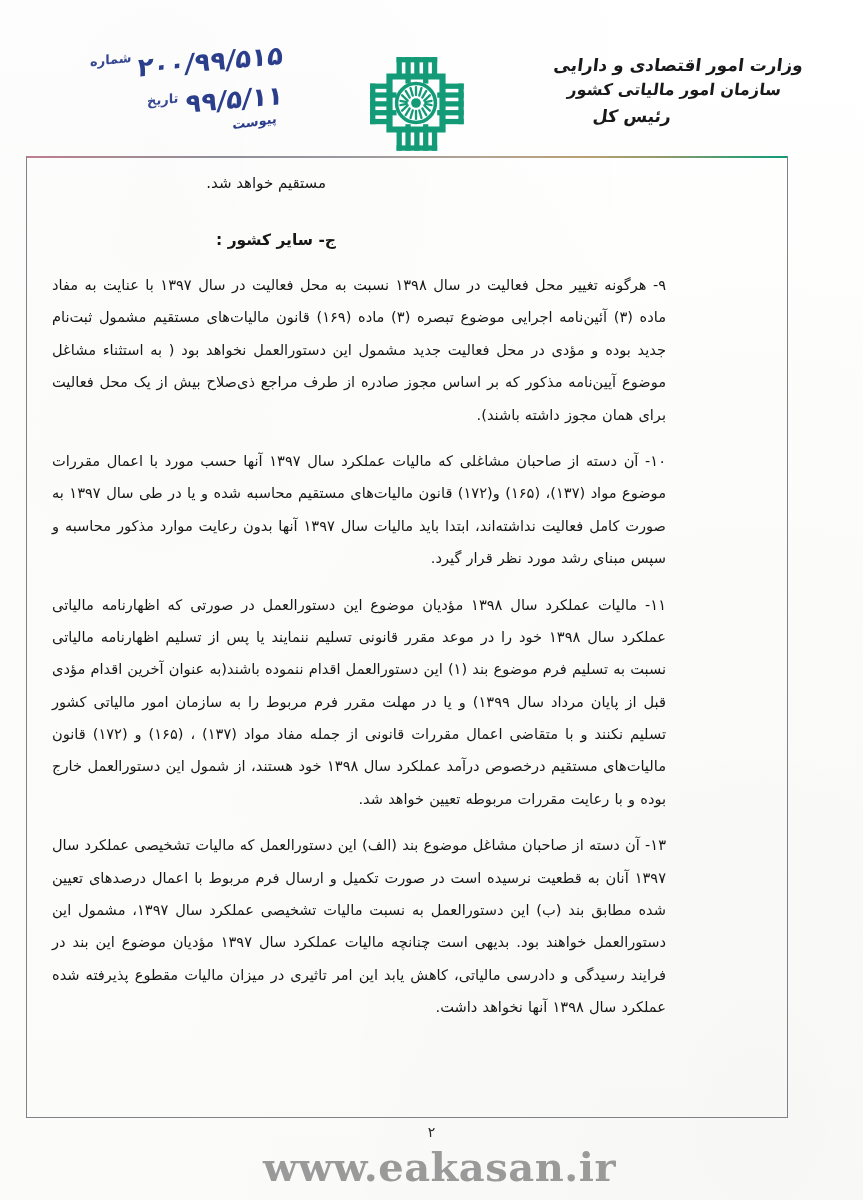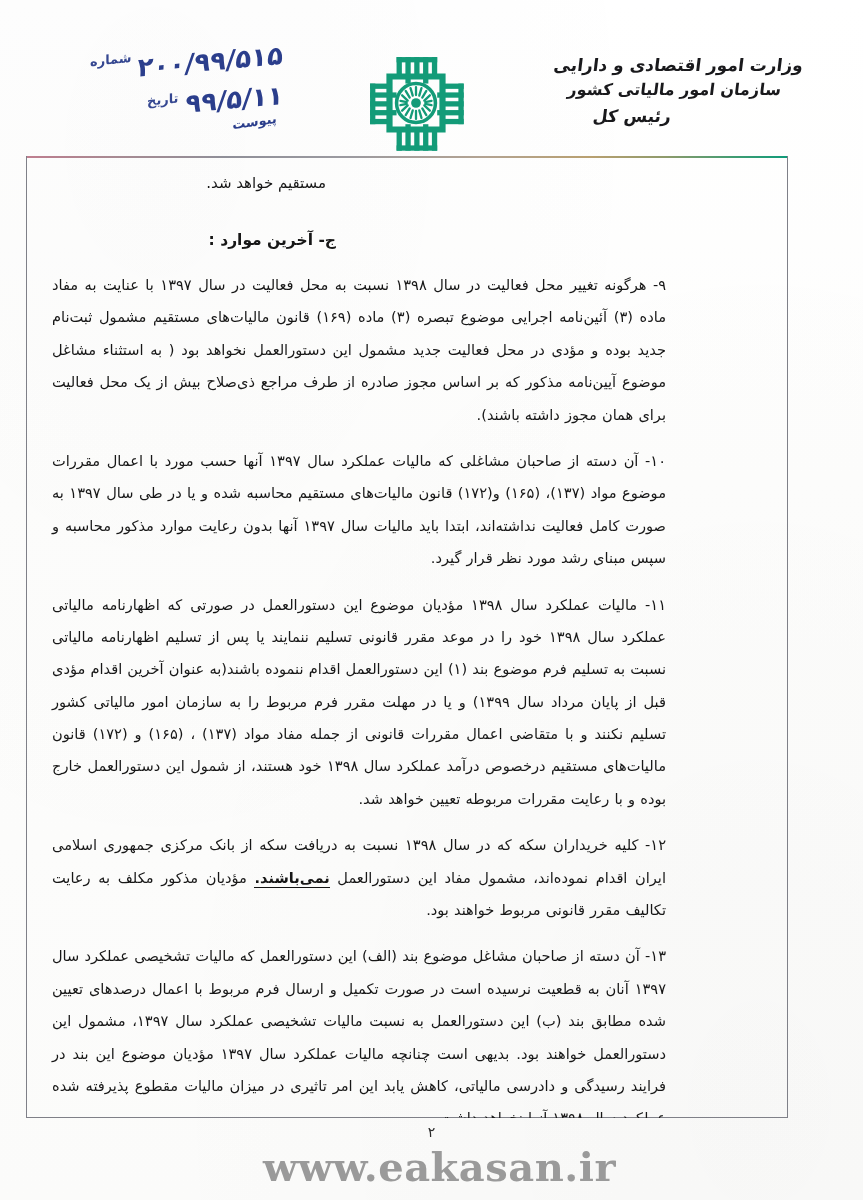--- a/index.html
+++ b/index.html
@@ -307,30 +307,29 @@
   <div class="lh-line l3">رئیس کل</div>
 </div>
 
 <div class="frame-top-rule"></div>
 <div class="doc-frame"></div>
 
 <div class="doc-body">
 
   <p class="tail-line">مستقیم خواهد شد.</p>
 
-  <p class="section-head">ج- آخرین موارد :</p>
+  <p class="section-head">ج- سایر کشور :</p>
 
 
   <p class="para">۹- هرگونه تغییر محل فعالیت در سال ۱۳۹۸ نسبت به محل فعالیت در سال ۱۳۹۷ با عنایت به مفاد ماده (۳) آئین‌نامه اجرایی موضوع تبصره (۳) ماده (۱۶۹) قانون مالیات‌های مستقیم مشمول ثبت‌نام جدید بوده و مؤدی در محل فعالیت جدید مشمول این دستورالعمل نخواهد بود ( به استثناء مشاغل موضوع آیین‌نامه مذکور که بر اساس مجوز صادره از طرف مراجع ذی‌صلاح بیش از یک محل فعالیت برای همان مجوز داشته باشند).</p>
 
   <p class="para">۱۰- آن دسته از صاحبان مشاغلی که مالیات عملکرد سال ۱۳۹۷ آنها حسب مورد با اعمال مقررات موضوع مواد (۱۳۷)، (۱۶۵) و(۱۷۲) قانون مالیات‌های مستقیم محاسبه شده و یا در طی سال ۱۳۹۷ به صورت کامل فعالیت نداشته‌اند، ابتدا باید مالیات سال ۱۳۹۷ آنها بدون رعایت موارد مذکور محاسبه و سپس مبنای رشد مورد نظر قرار گیرد.</p>
 
   <p class="para">۱۱- مالیات عملکرد سال ۱۳۹۸ مؤدیان موضوع این دستورالعمل در صورتی که اظهارنامه مالیاتی عملکرد سال ۱۳۹۸ خود را در موعد مقرر قانونی تسلیم ننمایند یا پس از تسلیم اظهارنامه مالیاتی نسبت به تسلیم فرم موضوع بند (۱) این دستورالعمل اقدام ننموده باشند(به عنوان آخرین اقدام مؤدی قبل از پایان مرداد سال ۱۳۹۹) و یا در مهلت مقرر فرم مربوط را به سازمان امور مالیاتی کشور تسلیم نکنند و با متقاضی اعمال مقررات قانونی از جمله مفاد مواد (۱۳۷) ، (۱۶۵) و (۱۷۲) قانون مالیات‌های مستقیم درخصوص درآمد عملکرد سال ۱۳۹۸ خود هستند، از شمول این دستورالعمل خارج بوده و با رعایت مقررات مربوطه تعیین خواهد شد.</p>
 
-  <p class="para"><span>۱۲- کلیه خریداران سکه که در سال ۱۳۹۸ نسبت به دریافت سکه از بانک مرکزی جمهوری اسلامی ایران اقدام نموده‌اند، مشمول مفاد این دستورالعمل </span><span class="bold-u">نمی‌باشند.</span><span> مؤدیان مذکور مکلف به رعایت تکالیف مقرر قانونی مربوط خواهند بود.</span></p>
 
   <p class="para">۱۳- آن دسته از صاحبان مشاغل موضوع بند (الف) این دستورالعمل که مالیات تشخیصی عملکرد سال ۱۳۹۷ آنان به قطعیت نرسیده است در صورت تکمیل و ارسال فرم مربوط با اعمال درصدهای تعیین شده مطابق بند (ب) این دستورالعمل به نسبت مالیات تشخیصی عملکرد سال ۱۳۹۷، مشمول این دستورالعمل خواهند بود. بدیهی است چنانچه مالیات عملکرد سال ۱۳۹۷ مؤدیان موضوع این بند در فرایند رسیدگی و دادرسی مالیاتی، کاهش یابد این امر تاثیری در میزان مالیات مقطوع پذیرفته شده عملکرد سال ۱۳۹۸ آنها نخواهد داشت.</p>
 
 </div>
 
 <div class="page-number">۲</div>
 
 <div class="watermark">www.eakasan.ir</div>
 
 </body></html>

